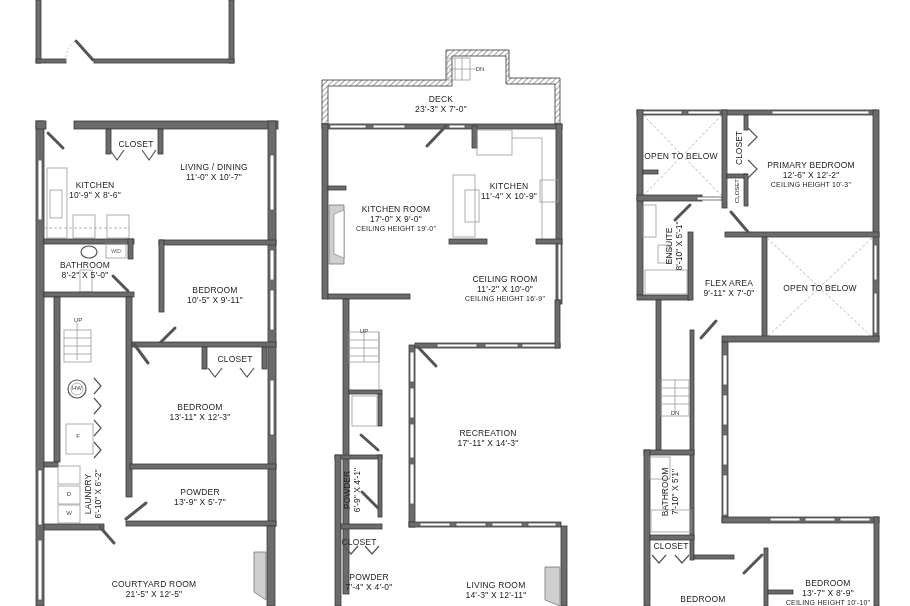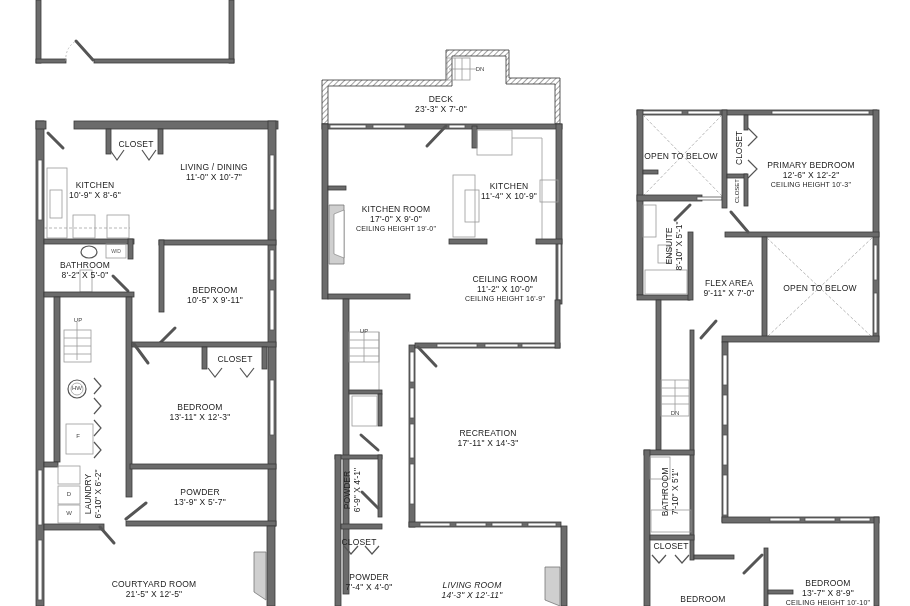--- a/index.html
+++ b/index.html
@@ -328,21 +328,21 @@
 </div>
 <div class="vlabel" style="left:352px;top:490px;">
   <div>POWDER</div>
   <div>6'-9" X 4'-1"</div>
 </div>
 <div class="label" style="left:359px;top:537px;"><span>CLOSET</span></div>
 <div class="label" style="left:369px;top:572px;">
   <div>POWDER</div>
   <div>7'-4" X 4'-0"</div>
 </div>
-<div class="label" style="left:472px;top:580px;font-style:italic;">
+<div class="label" style="left:496px;top:580px;">
   <div>LIVING ROOM</div>
   <div>14'-3" X 12'-11"</div>
 </div>
 <div class="small" style="left:480px;top:66px;">DN</div>
 <div class="small" style="left:364px;top:328px;">UP</div>
 
 <div class="label" style="left:681px;top:151px;">
   <div>OPEN TO BELOW</div>
 </div>
 <div class="vlabel" style="left:739px;top:148px;"><span>CLOSET</span></div>

